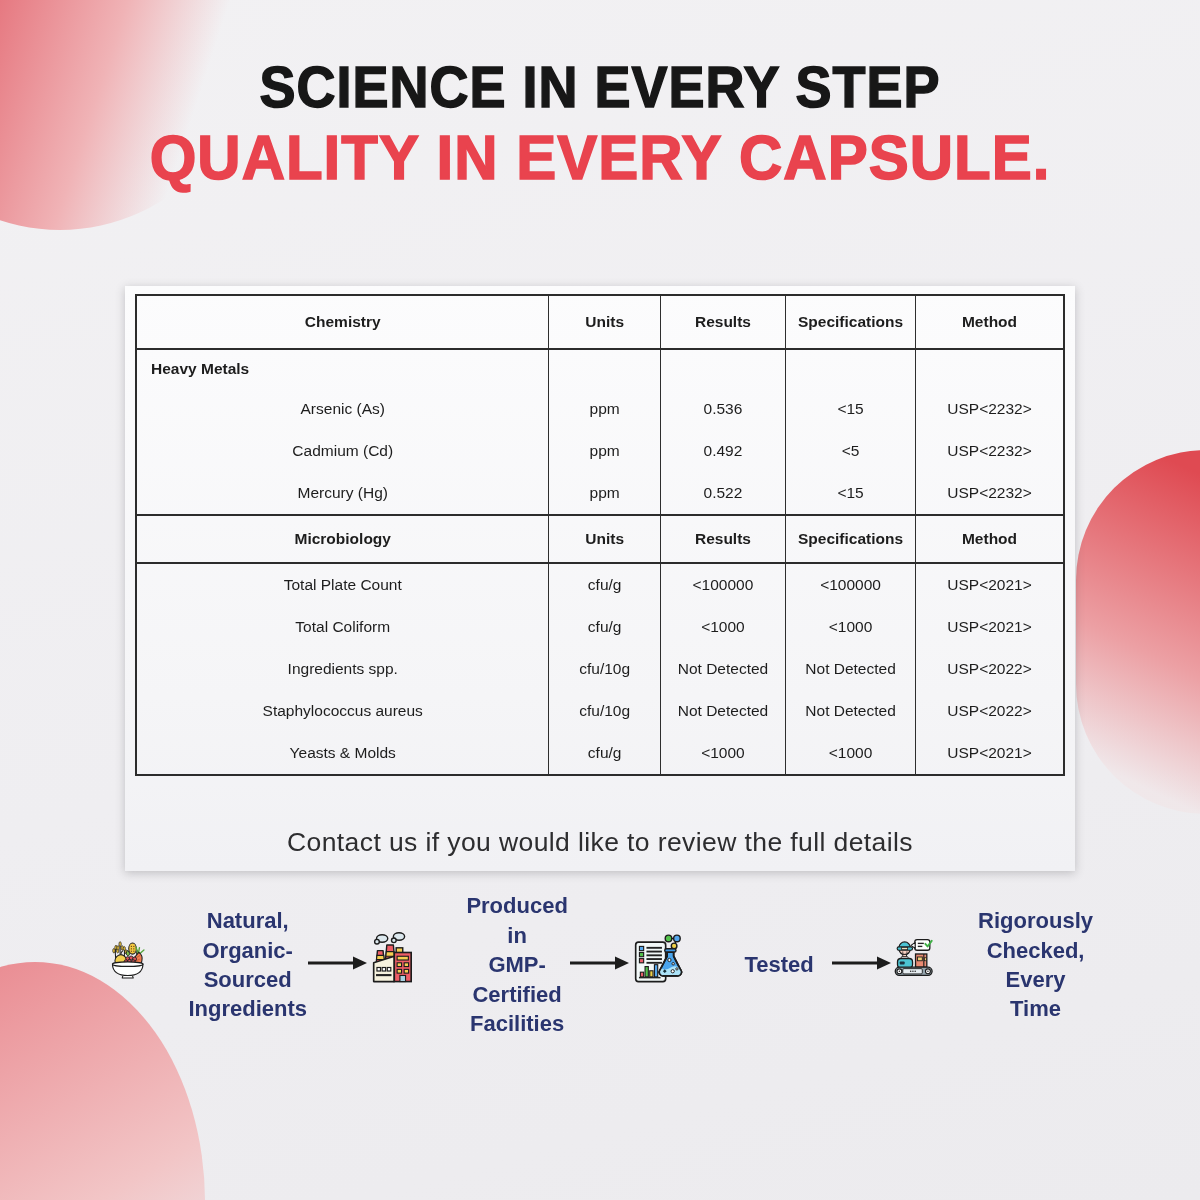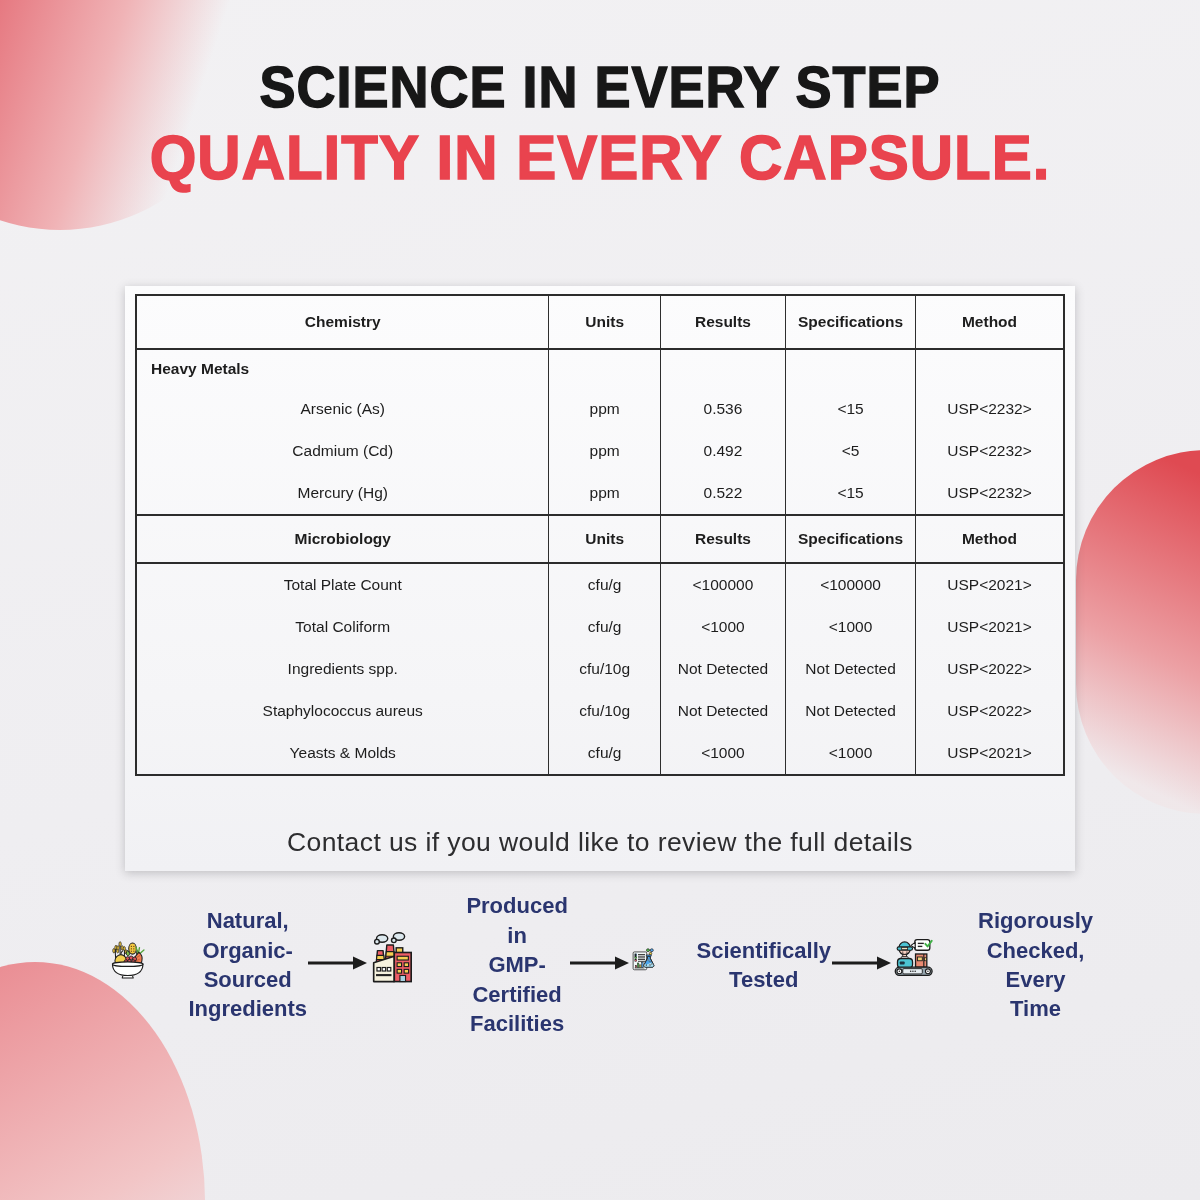--- a/index.html
+++ b/index.html
@@ -302,21 +302,20 @@
         <path d="M64,77 l-2,4 a8,8 0 0 0 7,13 h30 a8,8 0 0 0 7,-13 l-2,-4 q-9,-7 -19,-1 q-12,8 -21,1 Z" fill="#ace3f8"></path>
         <path d="M77,43 v9 L62,81 a8,8 0 0 0 7,13 h30 a8,8 0 0 0 7,-13 L91,52 v-9 Z" fill="none" stroke="#1c1c1c" stroke-width="3.5" stroke-linejoin="round"></path>
         <rect x="72" y="36" width="24" height="7" rx="3.5" fill="#3e97e0" stroke="#1c1c1c" stroke-width="3"></rect>
         <circle cx="82" cy="60" r="3.5" fill="#dff2fd" stroke="#1c1c1c" stroke-width="2"></circle>
         <circle cx="90" cy="68" r="2.6" fill="#dff2fd" stroke="#1c1c1c" stroke-width="2"></circle>
         <circle cx="89" cy="84" r="3.5" fill="#ffffff" stroke="#1c1c1c" stroke-width="2"></circle>
         <circle cx="98" cy="79" r="2.4" fill="#ffffff" stroke="#1c1c1c" stroke-width="2"></circle>
         <path d="M72,80 l4,4 -4,4 -4,-4 Z" fill="#16323c"></path>
       </svg>
       <div class="step-label">
-        <span>Scientifically</span>
         <span>Tested</span>
       </div>
     </div>
 
     <div class="arrow">
       <svg width="62" height="18" viewBox="0 0 62 18">
         <line x1="1" y1="9" x2="47" y2="9" stroke="#1c1c1c" stroke-width="2.8"></line>
         <path d="M46,2.5 L60,9 L46,15.5 Z" fill="#1c1c1c"></path>
       </svg>
     </div>

